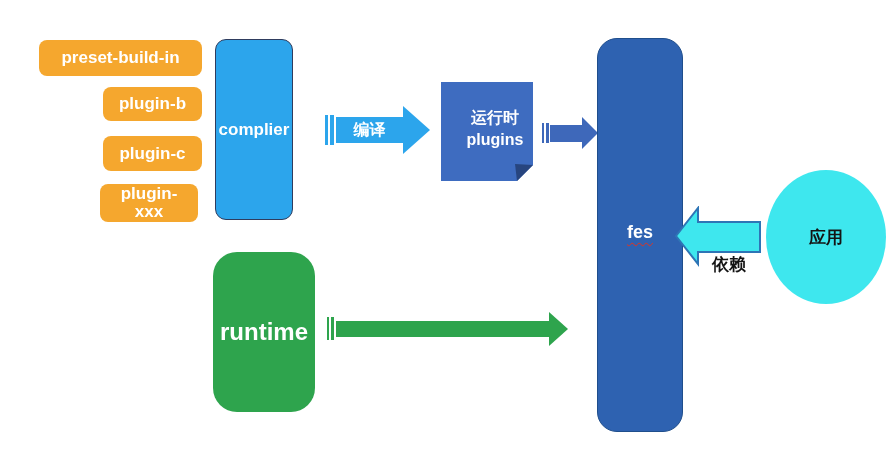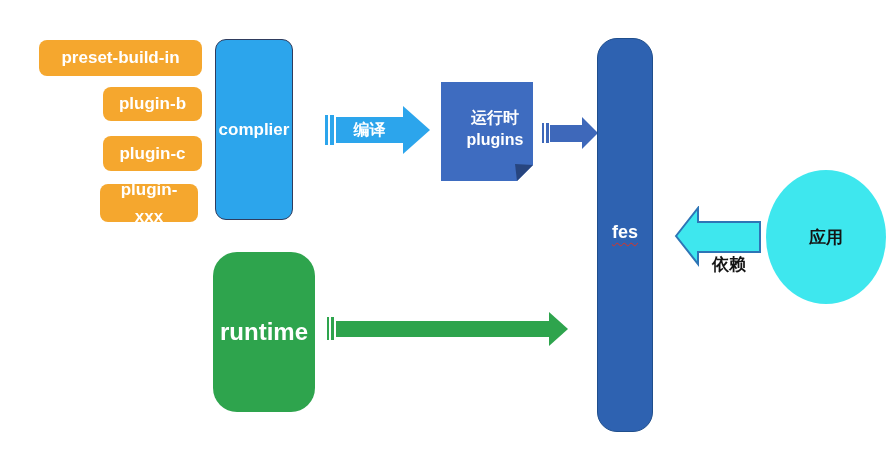--- a/index.html
+++ b/index.html
@@ -26,21 +26,21 @@
   }
   .orange {
     background: var(--plugin-orange);
     border-radius: 8px;
     font-size: 17px;
     margin-left: 24px;
   }
   .wrap-inner {
     display: inline-block;
     max-width: 62px;
-    line-height: 27px;
+    line-height: 18px;
     overflow-wrap: break-word;
     text-align: center;
   }
   .arr-bar { position: absolute; }
   .arr-body {
     position: absolute;
     display: flex;
     align-items: center;
     justify-content: center;
     color: #ffffff;
@@ -126,21 +126,21 @@
     </div>
   </div>
 
   <div>
     <div class="arr-bar" style="left:542px;top:123px;width:2px;height:20px;background:var(--connector-blue)"></div>
     <div class="arr-bar" style="left:546px;top:123px;width:3px;height:20px;background:var(--connector-blue)"></div>
     <div class="arr-body" style="left:550px;top:125px;width:32px;height:17px;background:var(--connector-blue)"></div>
     <div class="arr-head" style="left:582px;top:117px;border-left:16px solid var(--connector-blue);border-top:16px solid transparent;border-bottom:16px solid transparent"></div>
   </div>
 
-  <div style="position:absolute;left:597px;top:38px;width:56px;height:394px;border-radius:20px;background:var(--fes-blue);border:1px solid var(--fes-border);box-sizing:border-box">
+  <div style="position:absolute;left:597px;top:38px;width:86px;height:394px;border-radius:20px;background:var(--fes-blue);border:1px solid var(--fes-border);box-sizing:border-box">
     <span class="fes-label">fes</span>
   </div>
 
   <div class="box" style="left:213px;top:252px;width:102px;height:160px;border-radius:24px;background:var(--runtime-green);font-size:24px">runtime</div>
 
   <div>
     <div class="arr-bar" style="left:327px;top:317px;width:2px;height:23px;background:var(--runtime-green)"></div>
     <div class="arr-bar" style="left:331px;top:317px;width:3px;height:23px;background:var(--runtime-green)"></div>
     <div class="arr-body" style="left:336px;top:321px;width:213px;height:16px;background:var(--runtime-green)"></div>
     <div class="arr-head" style="left:549px;top:312px;border-left:19px solid var(--runtime-green);border-top:17px solid transparent;border-bottom:17px solid transparent"></div>

